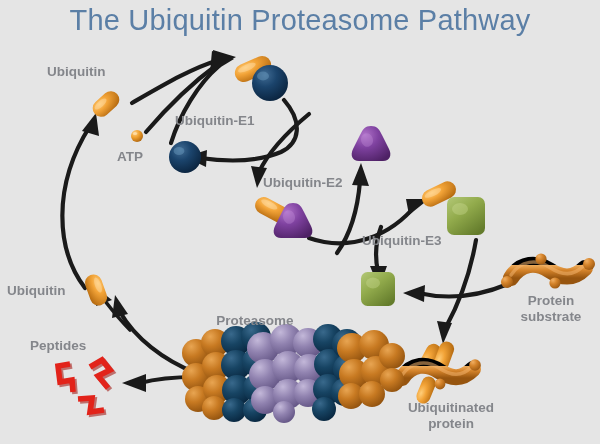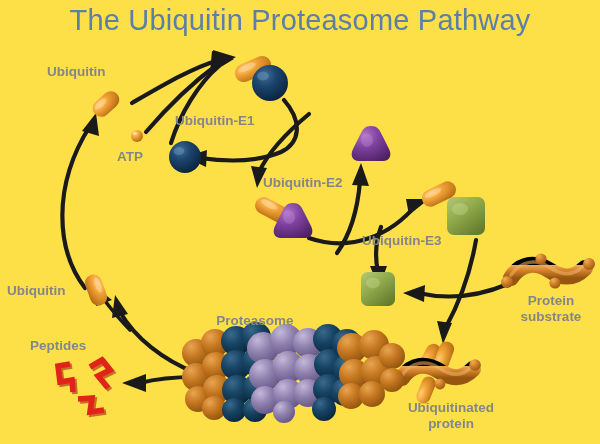--- a/index.html
+++ b/index.html
@@ -7,21 +7,21 @@
     padding: 0;
     background: #ffffff;
   }
   body {
     font-family: "Liberation Sans", sans-serif;
   }
   #figure {
     position: relative;
     width: 600px;
     height: 444px;
-    background: #fde047;
+    background: #e5e5e5;
     overflow: hidden;
   }
   #figure svg {
     display: block;
     width: 600px;
     height: 444px;
   }
   .fig-title {
     font-family: "Liberation Sans", sans-serif;
     font-size: 29px;

